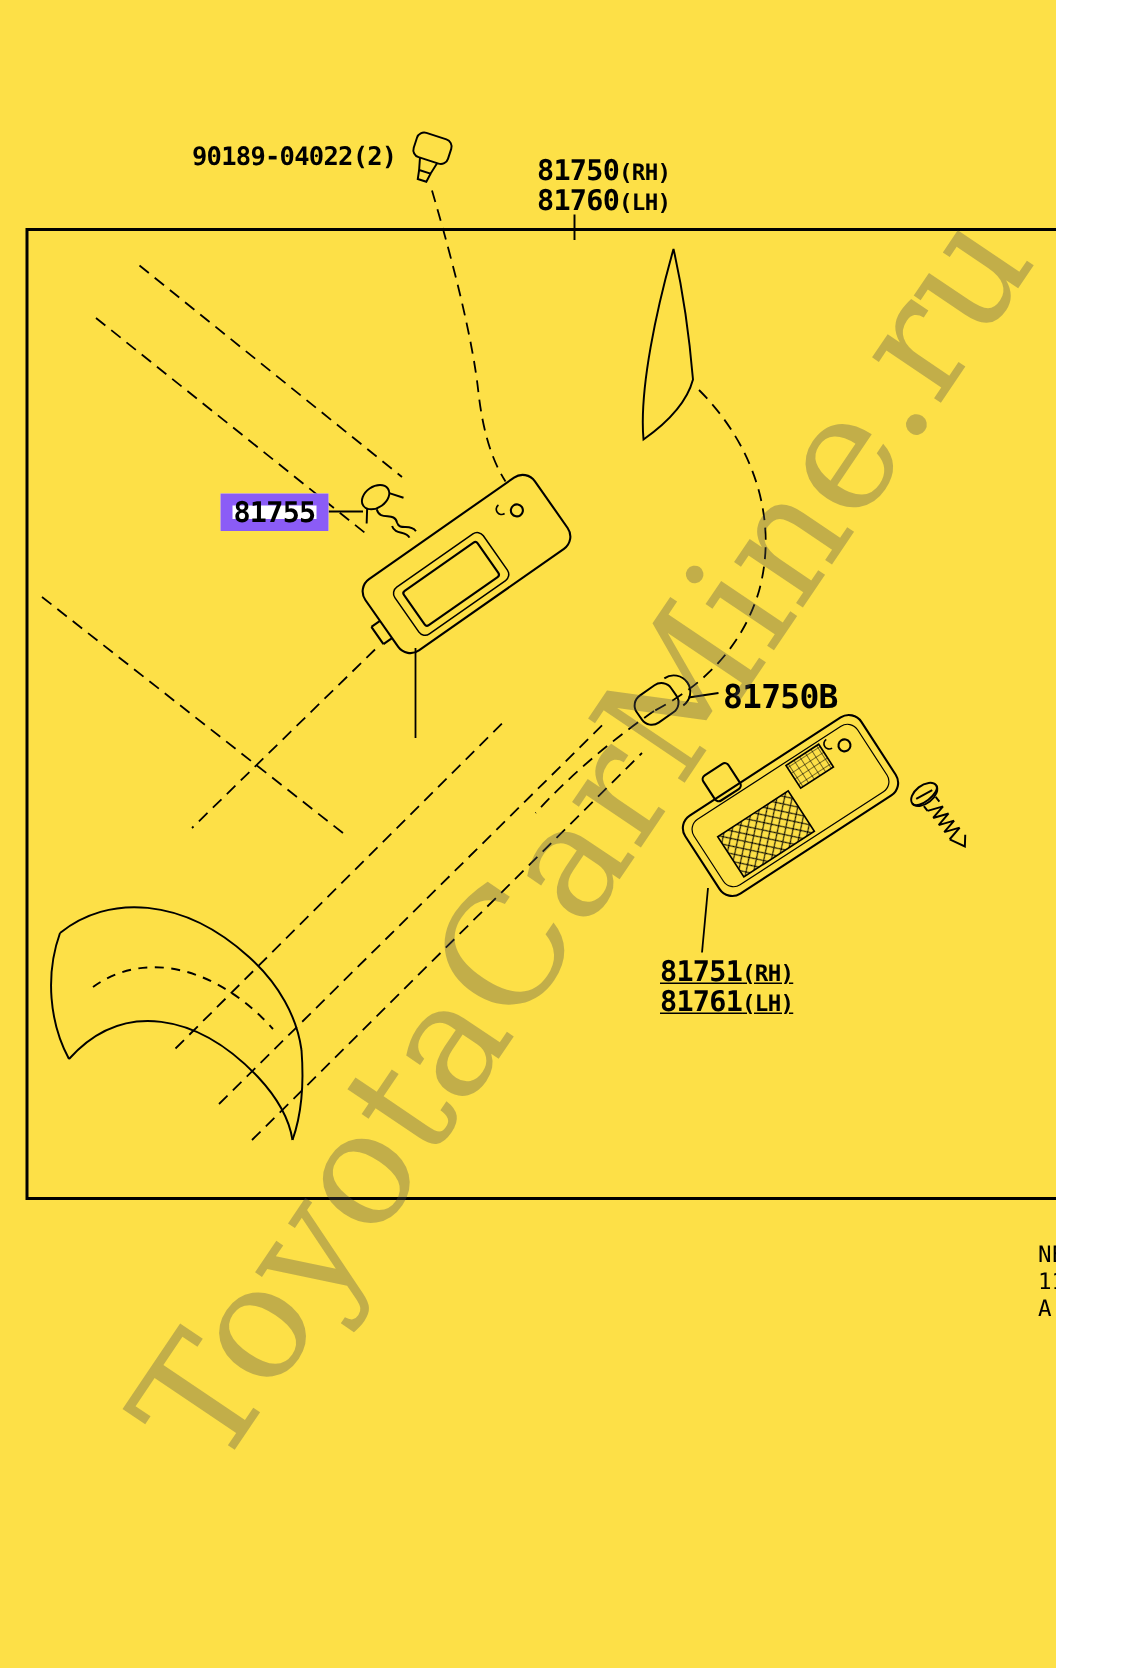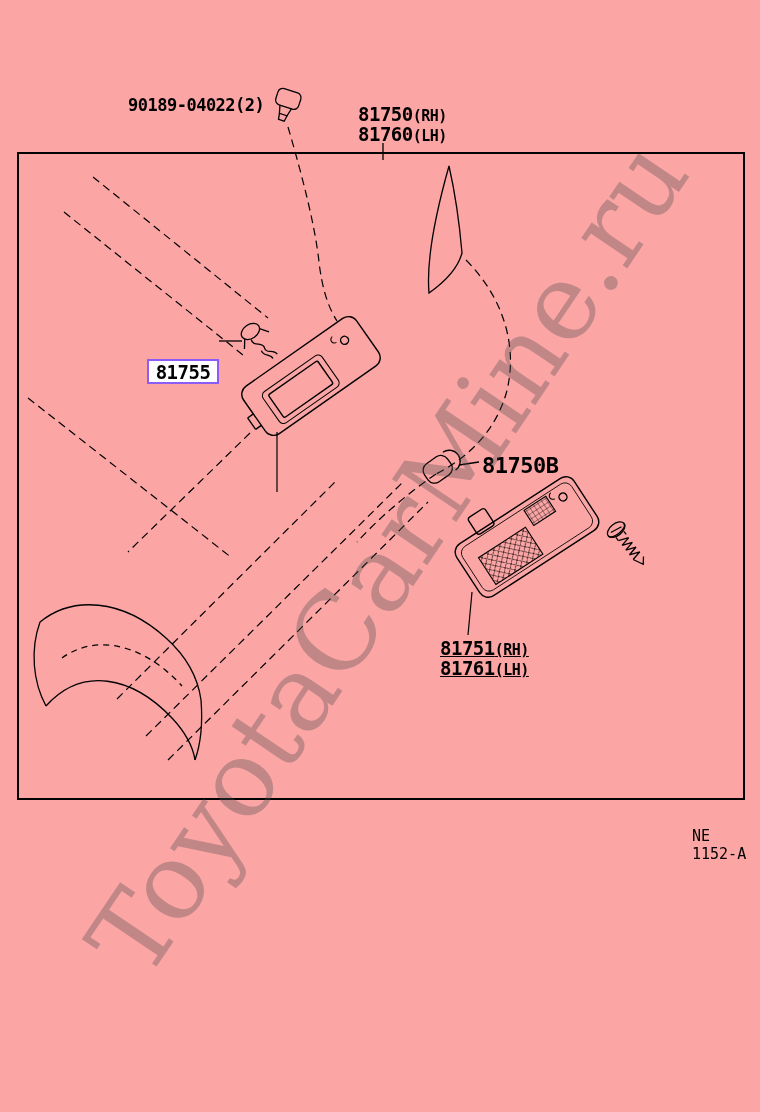--- a/index.html
+++ b/index.html
@@ -1,21 +1,21 @@
 <!DOCTYPE html>
 <html><head>
 <meta charset="utf-8">
 <style>
   * { margin: 0; padding: 0; box-sizing: border-box; }
   html, body { background: #ffffff; }
   .stage {
     position: relative;
-    width: 760px;
+    width: 704px;
     height: 1112px;
-    background: #fca5a5;
+    background: #fde047;
     overflow: hidden;
     font-family: "DejaVu Sans Mono", "Liberation Mono", monospace;
     color: #000;
   }
   .art {
     position: absolute;
     left: 0; top: 0;
     z-index: 1;
   }
   .label {
@@ -25,27 +25,26 @@
     z-index: 2;
     letter-spacing: -0.5px;
   }
   .lg { font-size: 22px; }
   .num { font-size: 19px; font-weight: bold; letter-spacing: -0.5px; }
   .side { font-size: 15px; font-weight: bold; letter-spacing: -0.5px; }
   .label-group { position: absolute; z-index: 2; }
   .label-row { display: flex; align-items: baseline; height: 20px; }
   .boxed-label {
     position: absolute;
-    border: 2px solid #8b5cf6;
+    border: 8px solid #8b5cf6;
     display: flex;
     align-items: center;
     justify-content: center;
     z-index: 2;
     background: #fff;
-    margin-top: 30px;
   }
   .footer-code {
     position: absolute;
     font-size: 15px;
     font-weight: normal;
     z-index: 2;
     letter-spacing: 0px;
     padding-left: 24px;
   }
   .watermark {

